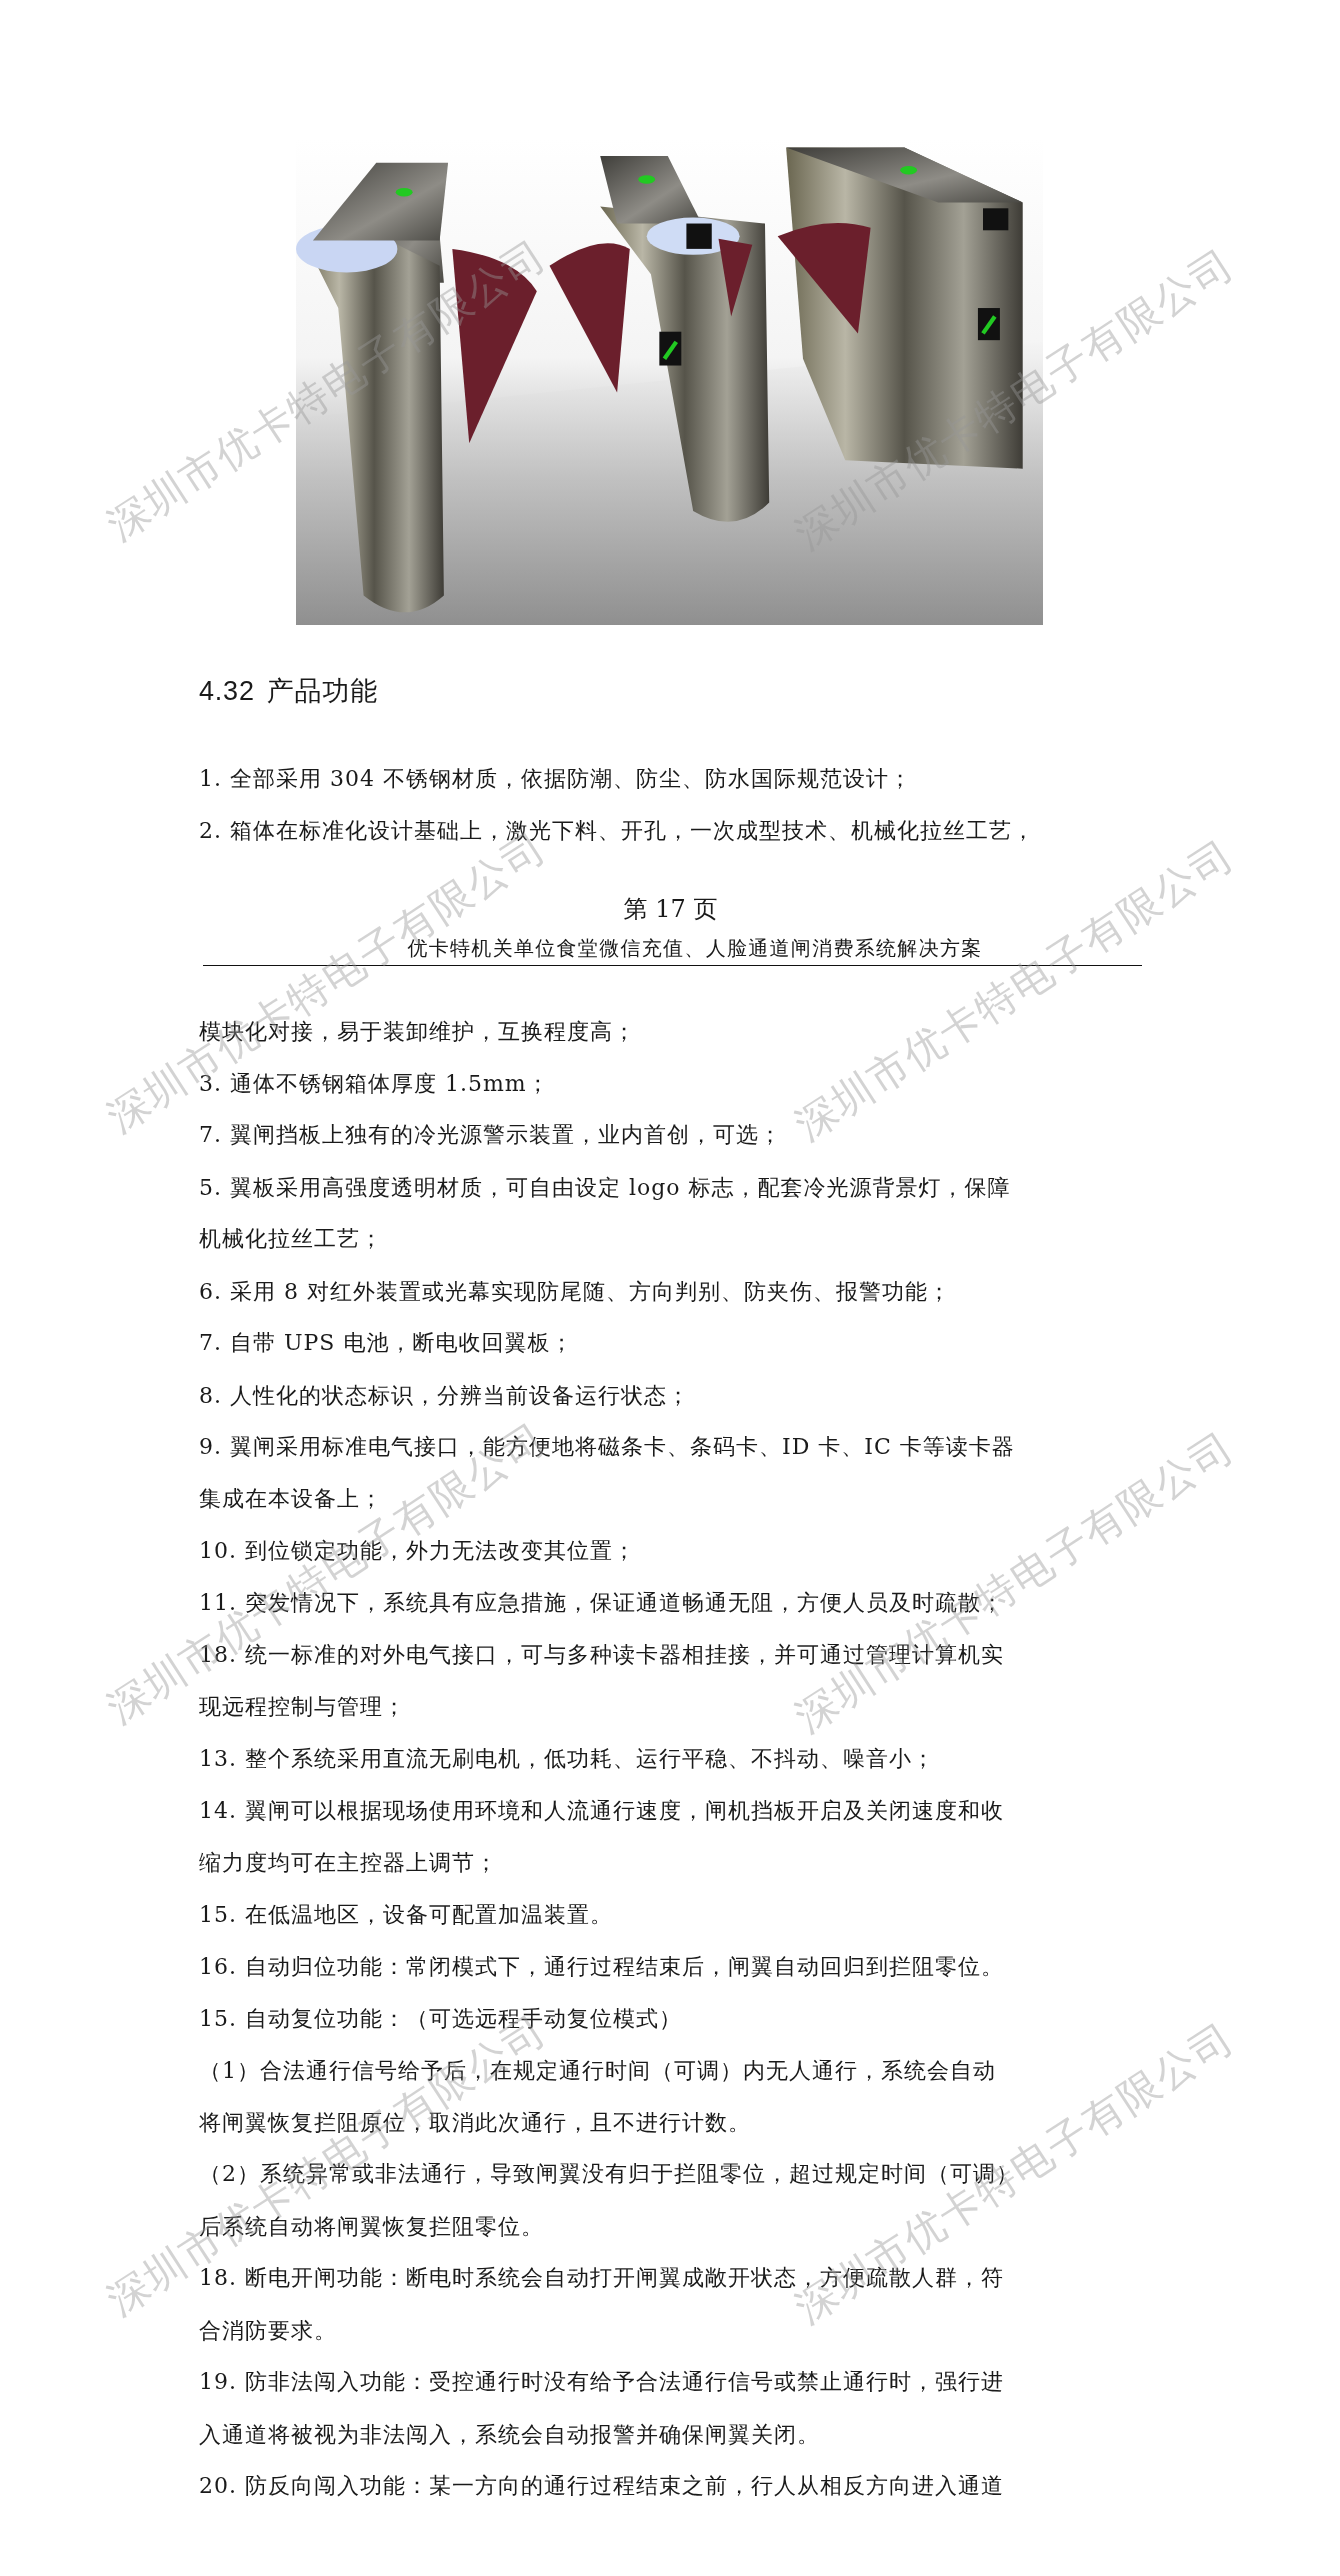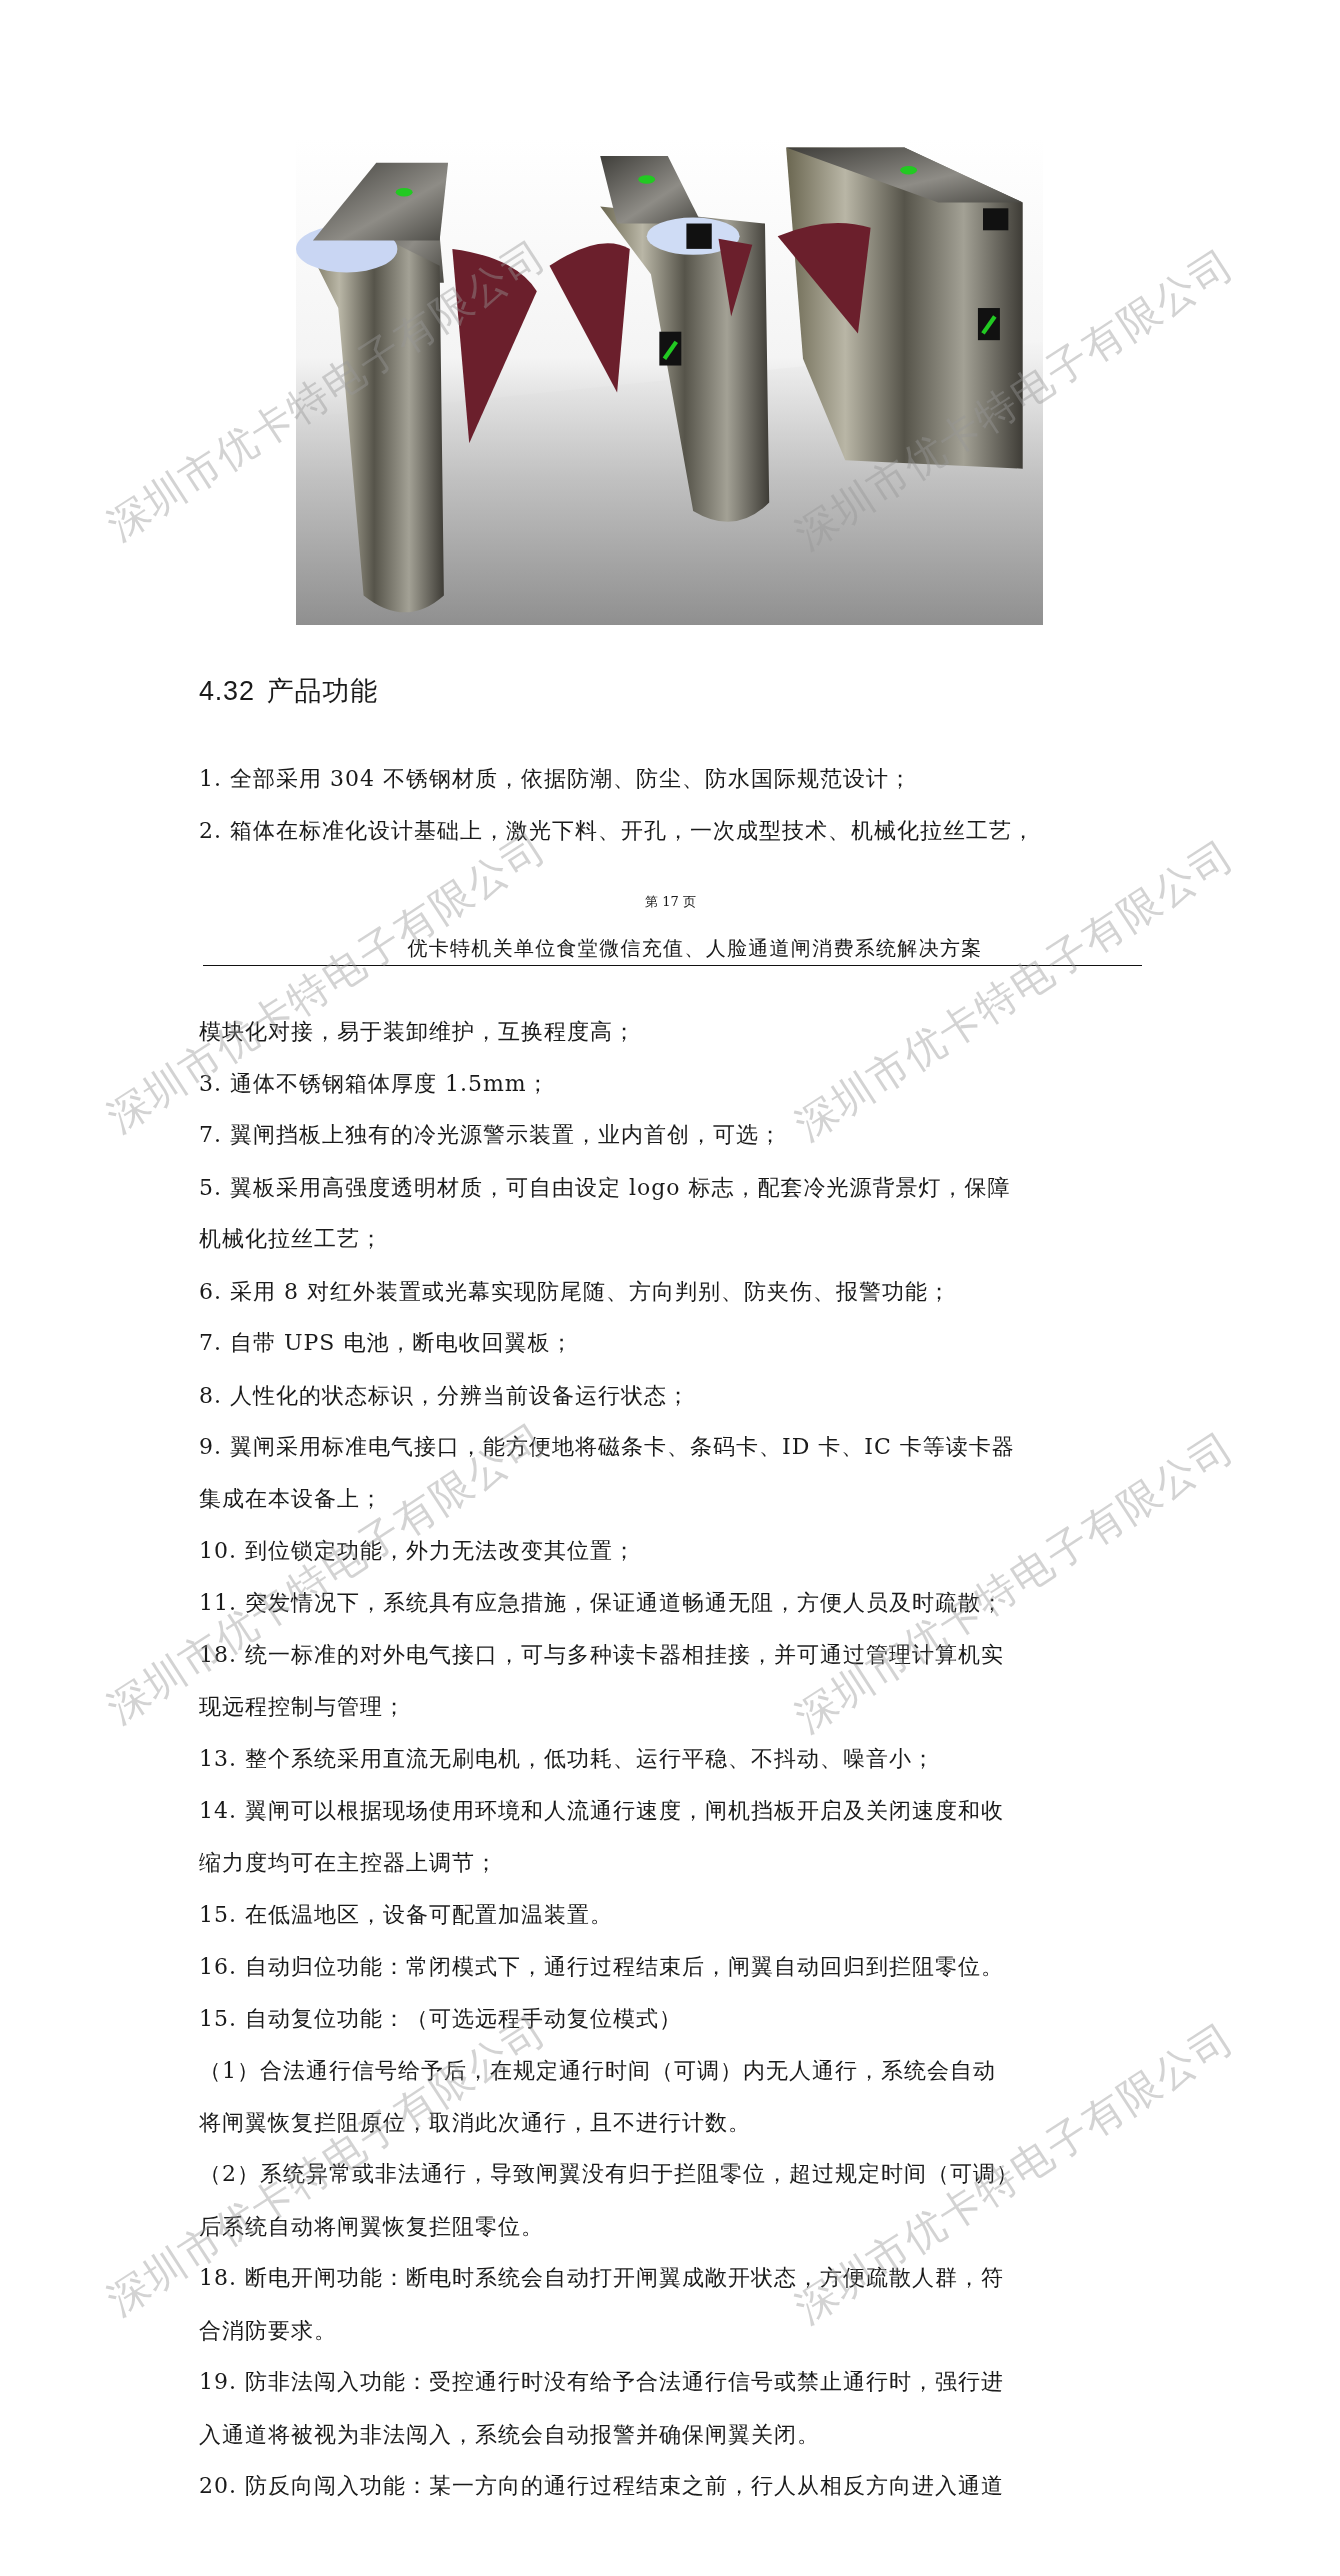--- a/index.html
+++ b/index.html
@@ -5,21 +5,21 @@
   html, body { margin: 0; padding: 0; background: #ffffff; }
   body { width: 1341px; height: 2576px; position: relative; overflow: hidden;
          font-family: "DejaVu Serif", "Liberation Serif", serif; color: #1a1a1a; }
   .photo { position: absolute; left: 296px; top: 139px; width: 747px; height: 486px;
            overflow: hidden; background: linear-gradient(180deg,#ffffff 0%,#f4f4f4 45%,#bdbdbd 70%,#9a9a9a 100%); }
   .photo svg { width: 100%; height: 100%; display: block; }
   .heading { position: absolute; left: 199px; top: 673px; font-size: 27px; font-weight: normal;
              font-family: "Liberation Sans", "DejaVu Sans", sans-serif; letter-spacing: 0.8px; }
   .heading .num { margin-right: 12px; }
   .body-line { position: absolute; left: 199px; font-size: 22px; white-space: nowrap; letter-spacing: 1px; line-height: 29px; }
-  .page-footer-num { position: absolute; left: 0; width: 1341px; top: 893px; text-align: center; font-size: 13px; }
+  .page-footer-num { position: absolute; left: 0; width: 1341px; top: 893px; text-align: center; font-size: 24px; }
   .page-header-title { position: absolute; left: 12px; width: 1341px; top: 935px; text-align: center; font-size: 20px; letter-spacing: 1.3px; padding-left: 25px; box-sizing: border-box; }
   .header-rule { position: absolute; left: 203px; width: 939px; top: 965px; height: 0; border-top: 1.3px solid #111; }
   .wm { position: absolute; font-family: "DejaVu Sans", sans-serif; font-size: 41px; color: rgba(150,150,150,0.42);
         transform: rotate(-33deg); transform-origin: left bottom; white-space: nowrap; pointer-events: none; letter-spacing: 1.7px; }
 </style>
 </head>
 <body>
 
 <div class="photo">
   <svg viewBox="0 0 884 575" preserveAspectRatio="none">

